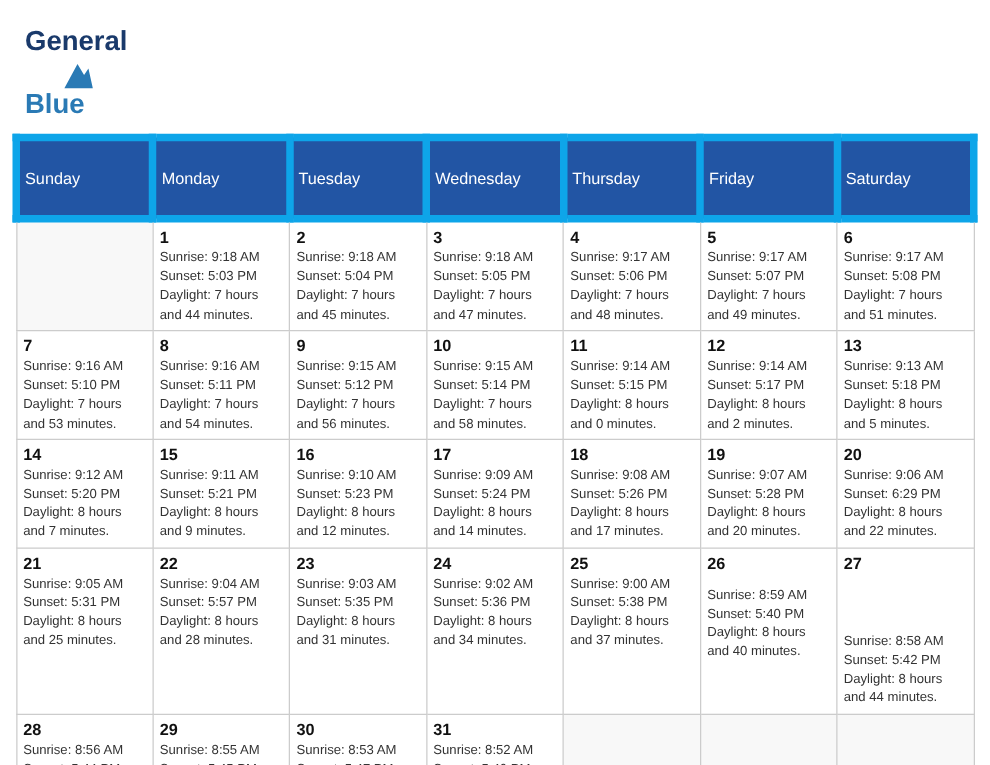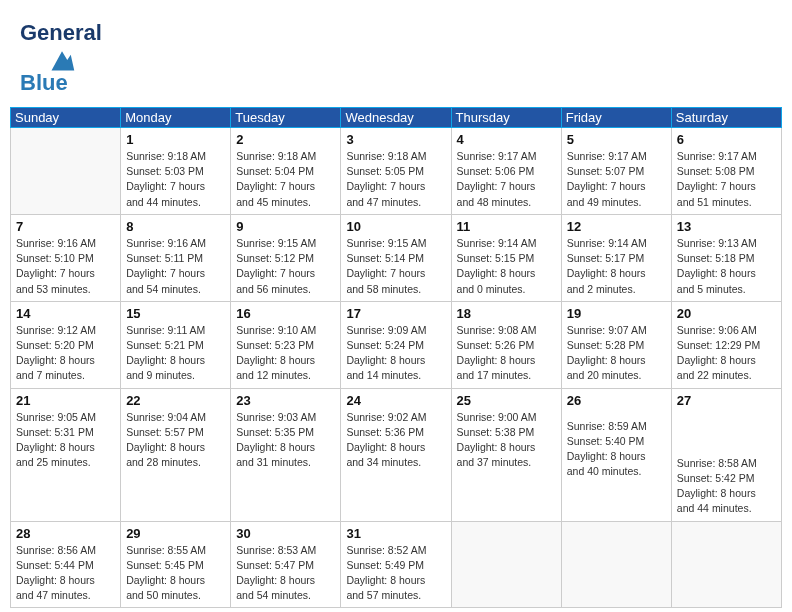--- a/index.html
+++ b/index.html
@@ -39,23 +39,23 @@
     }
     .calendar {
       width: 100%;
       border-collapse: collapse;
       margin-top: 6px;
     }
     .calendar th {
       background: #2255a4;
       color: #fff;
       font-size: 13px;
-      padding: 2px 4px;
+      padding: 22px 4px;
       text-align: left;
-      border: 1px solid #0ea5e9;
+      border: 6px solid #0ea5e9;
       font-weight: normal;
     }
     .calendar td {
       vertical-align: top;
       border: 1px solid #ccc;
       padding: 4px 5px;
       width: 110px;
       min-height: 80px;
       font-size: 11px;
       color: #333;
@@ -242,21 +242,21 @@
         <td>
           <span class="day-num">19</span>
           <div class="day-info" style="white-space: pre-line;">Sunrise: 9:07 AM
 Sunset: 5:28 PM
 Daylight: 8 hours
 and 20 minutes.</div>
         </td>
         <td>
           <span class="day-num">20</span>
           <div class="day-info" style="white-space: pre-line;">Sunrise: 9:06 AM
-Sunset: 12:29 PM
+Sunset: 6:29 PM
 Daylight: 8 hours
 and 22 minutes.</div>
         </td>
       </tr>
       <tr>
         <td>
           <span class="day-num">21</span>
           <div class="day-info" style="white-space: pre-line;">Sunrise: 9:05 AM
 Sunset: 5:31 PM
 Daylight: 8 hours

